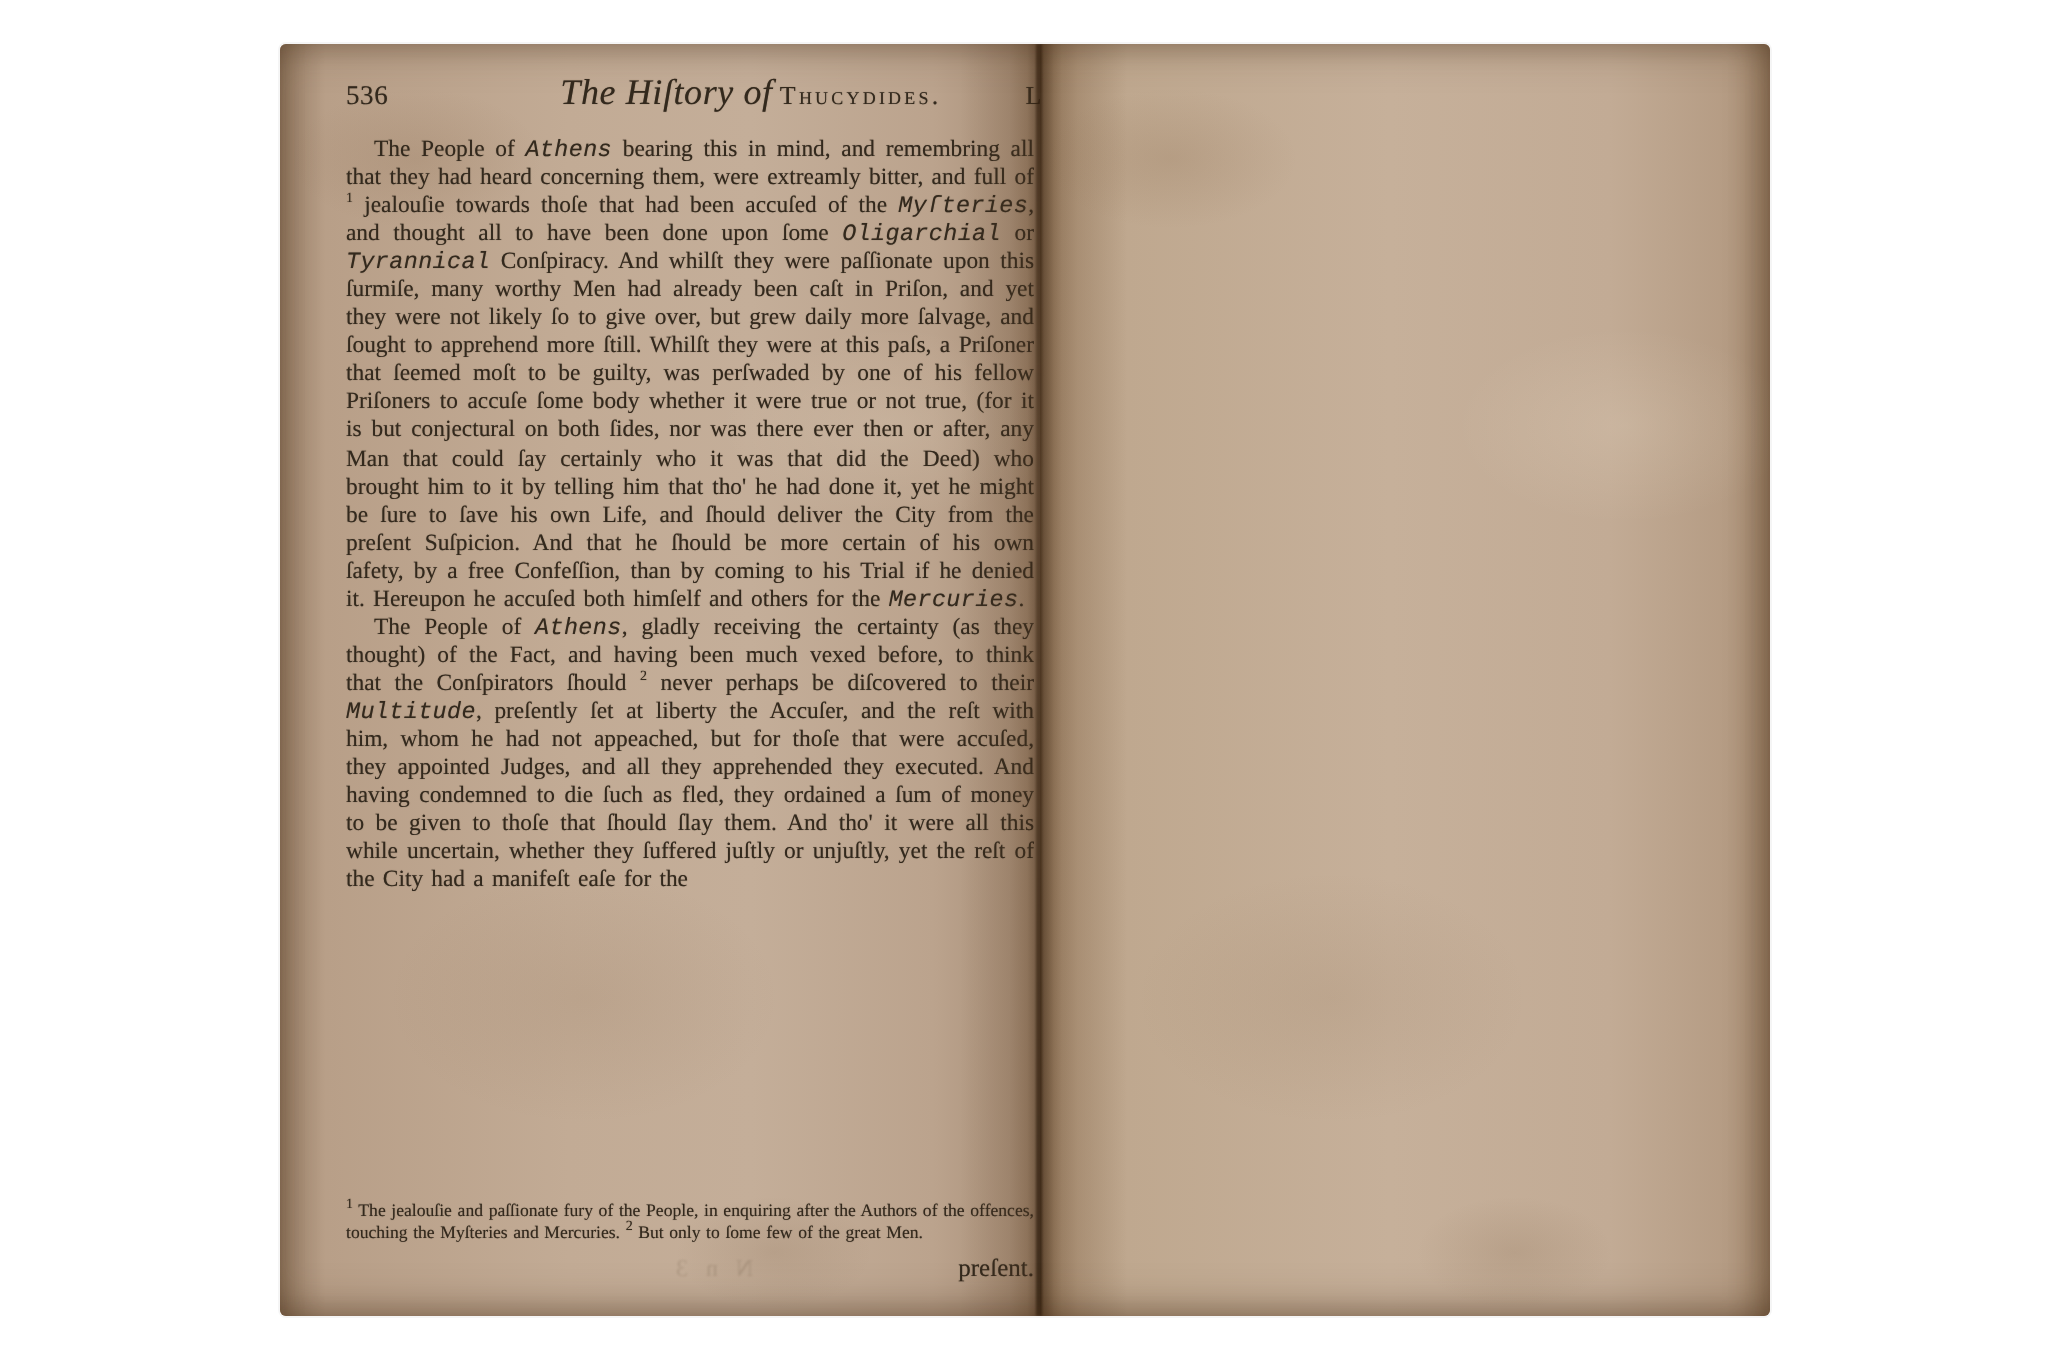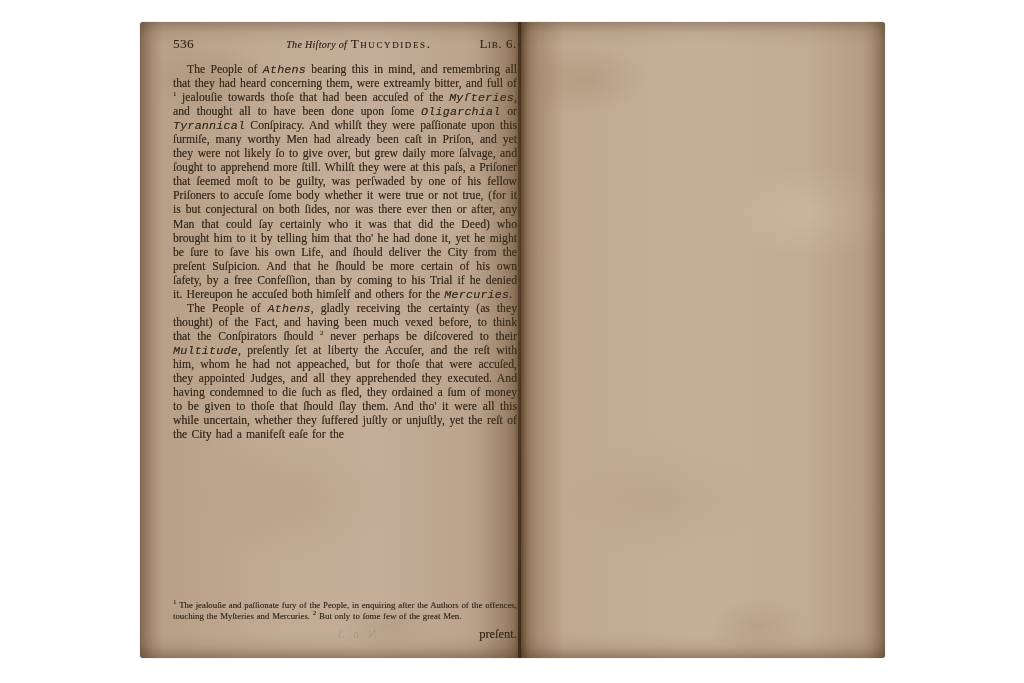--- a/index.html
+++ b/index.html
@@ -45,21 +45,21 @@
     position:absolute;top:0;bottom:0;left:378px;width:3px;pointer-events:none;
     background:linear-gradient(180deg,rgba(50,31,14,.65) 0%,rgba(58,37,18,.38) 35%,rgba(50,31,14,.58) 70%,rgba(40,24,10,.66) 100%);
     filter:blur(.4px);
   }
   .inner{position:absolute;display:flex;flex-direction:column;}
   .inner-left{left:33px;top:14px;width:344px;bottom:16px;}
   .running-head{
     display:flex;justify-content:space-between;align-items:baseline;
     font-size:13px;letter-spacing:.3px;white-space:nowrap;
   }
-  .head-title i{font-size:10px;margin-left:44px;}
+  .head-title i{font-size:18px;margin-left:44px;}
   .sc{font-variant:small-caps;letter-spacing:1.6px;font-size:13px;}
   .lib{font-variant:small-caps;letter-spacing:.6px;font-size:13px;}
   .pagenum{font-size:13.5px;}
   .bodytext{flex:1 1 auto;overflow:hidden;margin-top:11px;text-align:justify;}
   .inner-left .bodytext{font-size:11.7px;line-height:14.05px;word-spacing:1.2px;}
   .bodytext p{margin:0;text-indent:0;}
   .bodytext p.ind{text-indent:14px;}
   .bodytext i{letter-spacing:.2px;font-family:Liberation Mono, monospace;}
   sup{font-size:7px;line-height:0;}
   .ink{color:#33291d;text-shadow:0 0 .5px rgba(51,41,29,.55);gap:42px;}

